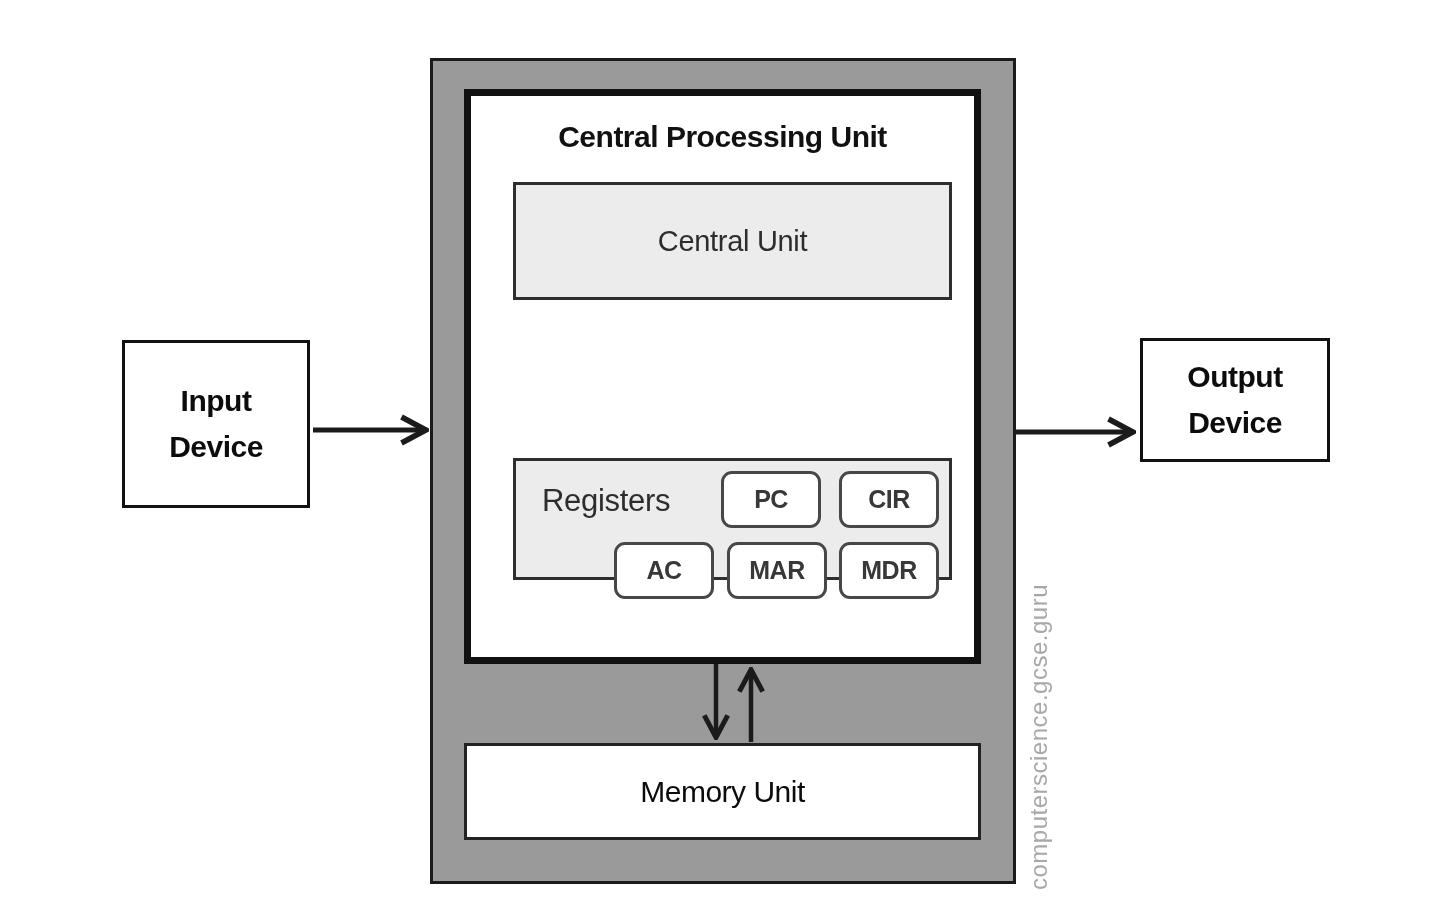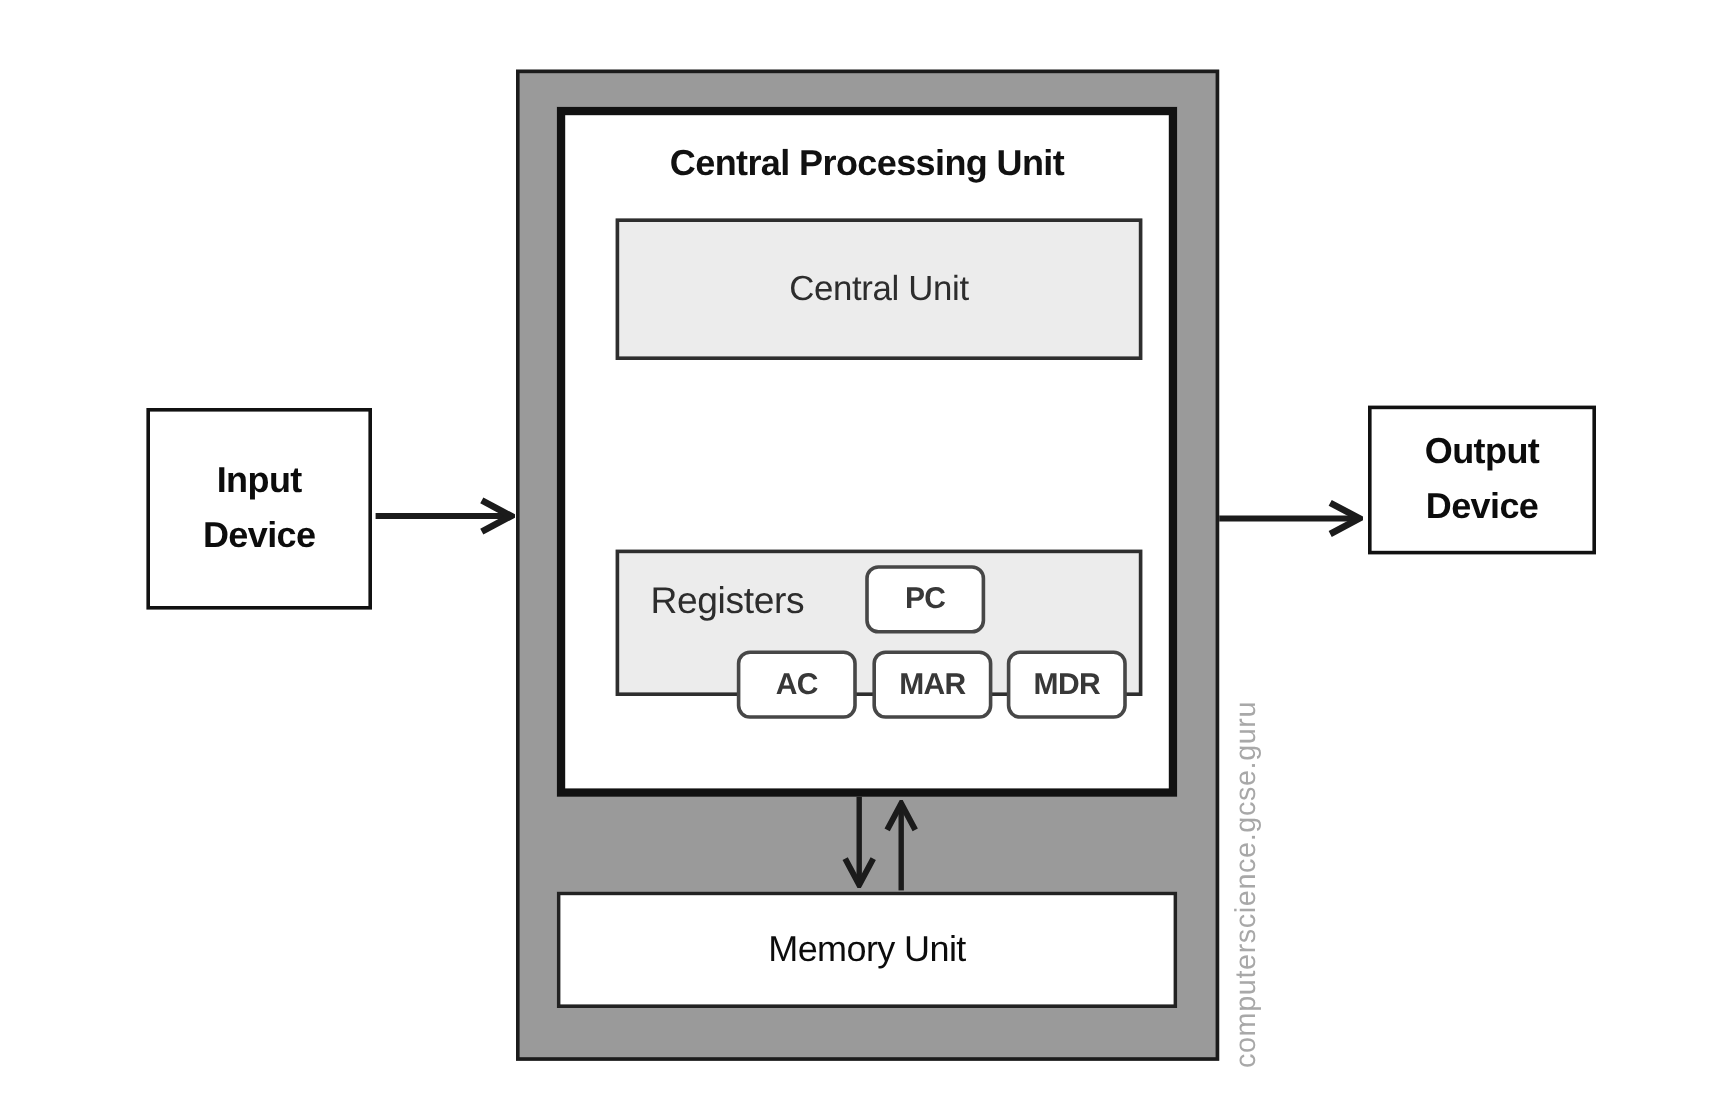--- a/index.html
+++ b/index.html
@@ -169,20 +169,21 @@
       <div class="cpu-title">Central Processing Unit</div>
 
       <div class="inner-box control-unit">
         <span>Central Unit</span>
       </div>
 
 
       <div class="inner-box registers-box">
         <span class="registers-label">Registers</span>
         <div class="register-pill pill-pc">PC</div>
+        <div class="register-pill pill-cir">CIR</div>
         <div class="register-pill pill-ac">AC</div>
         <div class="register-pill pill-mdr">MDR</div>
         <div class="register-pill pill-mar">MAR</div>
       </div>
     </div>
 
     <div class="memory-unit">
       <span>Memory Unit</span>
     </div>
   </div>

